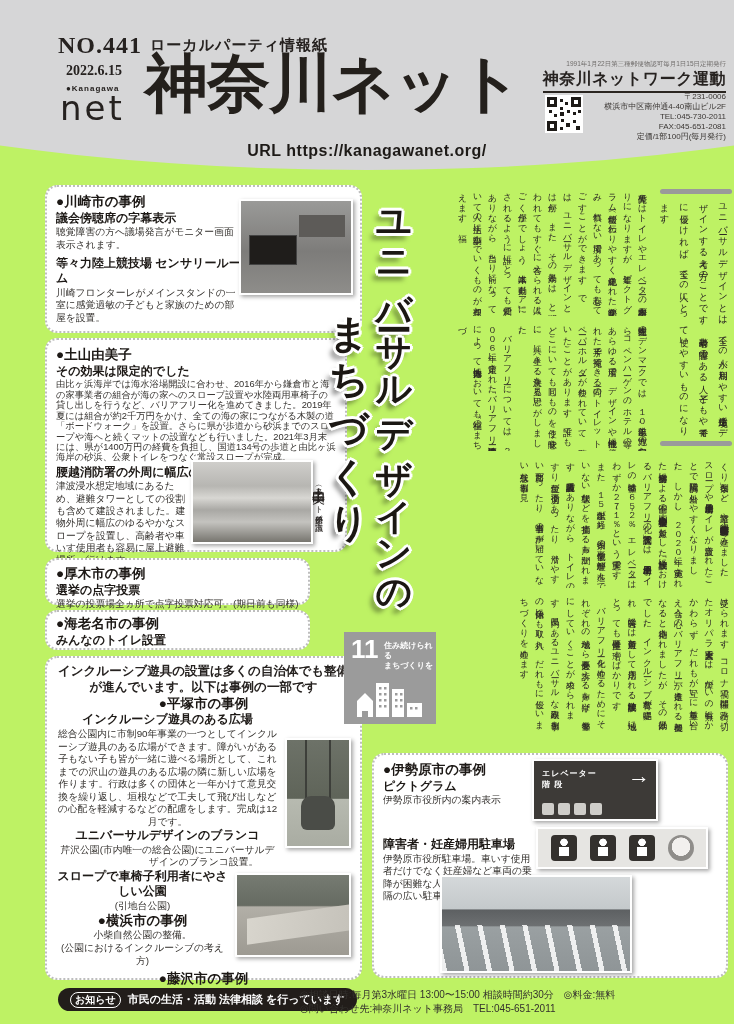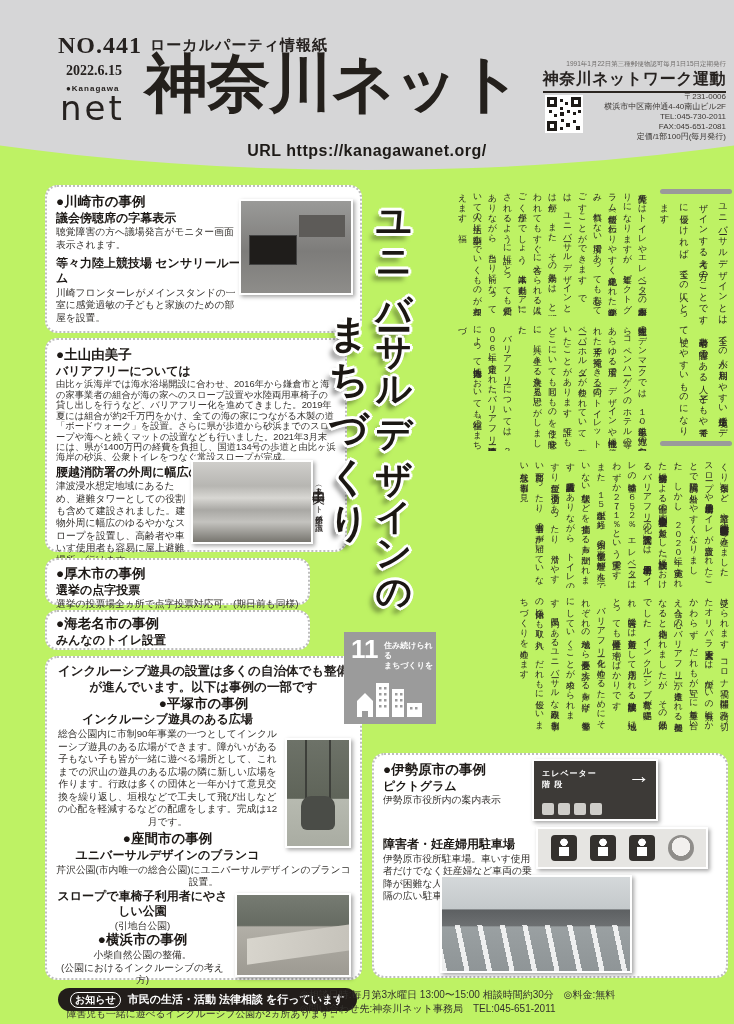--- a/index.html
+++ b/index.html
@@ -144,21 +144,21 @@
       <p>川崎フロンターレがメインスタンドの一室に感覚過敏の子どもと家族のための部屋を設置。</p>
     </div>
     <div class="photo ph-council" style="right:7px; top:12px; width:114px; height:96px;">
       <div class="bench"></div>
       <div class="monitor"></div>
     </div>
   </div>
 
   <div class="dbox tight" style="left:45px; top:338px; width:302px; height:214px;">
     <h3>●土山由美子</h3>
-    <h4>バリアフリーについては</h4>
+    <h4>その効果は限定的でした</h4>
     <p style="font-size:9.3px;">由比ヶ浜海岸では海水浴場開設に合わせ、2016年から鎌倉市と海の家事業者の組合が海の家へのスロープ設置や水陸両用車椅子の貸し出しを行うなど、バリアフリー化を進めてきました。2019年夏には組合が約2千万円をかけ、全ての海の家につながる木製の道「ボードウォーク」を設置。さらに県が歩道から砂浜までのスロープや海へと続くマットの設置なども行いました。2021年3月末には、県が1400万円の経費を負担し、国道134号の歩道と由比ヶ浜海岸の砂浜、公衆トイレをつなぐ常設スロープが完成。</p>
     <h4 style="margin-top:2px;">腰越消防署の外周に幅広のスロープ</h4>
     <p style="width:138px; line-height:1.26;">津波浸水想定地域にあるため、避難タワーとしての役割も含めて建設されました。建物外周に幅広のゆるやかなスロープを設置し、高齢者や車いす使用者も容易に屋上避難場所へ行けます。</p>
     <div class="photo ph-fire" style="left:144px; top:120px; width:122px; height:84px;"></div>
   </div>
 
   <div class="dbox" style="left:45px; top:558px; width:265px; height:47px; padding-top:4px;">
     <h3 style="display:inline; margin-right:6px;">●厚木市の事例</h3>
     <h4>選挙の点字投票</h4>
     <p>選挙の投票場全ヵ所で点字投票対応可。(期日前も同様)</p>
@@ -172,21 +172,20 @@
   <div class="dbox" style="left:45px; top:656px; width:317px; height:324px; padding-top:5px;text-align:center;">
     <div style="font-size:12.5px; font-weight:bold; line-height:1.3;">インクルーシブ遊具の設置は多くの自治体でも整備が進んでいます。以下は事例の一部です</div>
     <h3>●平塚市の事例</h3>
     <div class="photo ph-swing" style="position:relative; float:right; width:66px; height:110px; margin:26px 0 3px 6px;">
       <div class="chain1"></div>
       <div class="chain2"></div>
       <div class="seat"></div>
     </div>
     <h4>インクルーシブ遊具のある広場</h4>
     <p>総合公園内に市制90年事業の一つとしてインクルーシブ遊具のある広場ができます。障がいがある子もない子も皆が一緒に遊べる場所として、これまでの沢山の遊具のある広場の隣に新しい広場を作ります。行政は多くの団体と一年かけて意見交換を繰り返し、垣根などで工夫して飛び出しなどの心配を軽減するなどの配慮をします。完成は12月です。</p>
-    <h3 style="margin-top:3px;">●座間市の事例</h3>
     <h4>ユニバーサルデザインのブランコ</h4>
     <p>芹沢公園(市内唯一の総合公園)にユニバーサルデザインのブランコ設置。</p>
     <div class="photo ph-park" style="position:relative; float:right; width:116px; height:84px; margin:4px 0 3px 6px;">
       <div class="ramp"></div>
     </div>
     <h4>スロープで車椅子利用者にやさしい公園</h4>
     <p>(引地台公園)</p>
     <h3 style="margin-top:0;">●横浜市の事例</h3>
     <p>小柴自然公園の整備。</p>
     <p>(公園におけるインクルーシブの考え方)</p>

